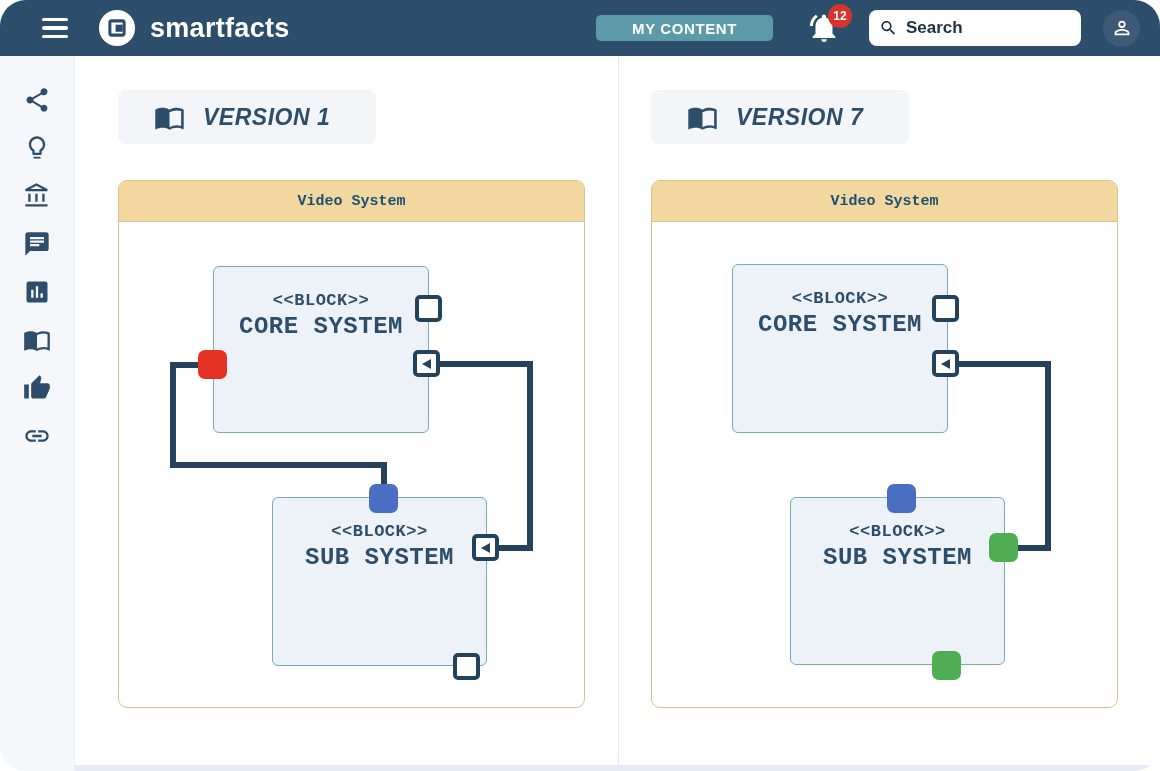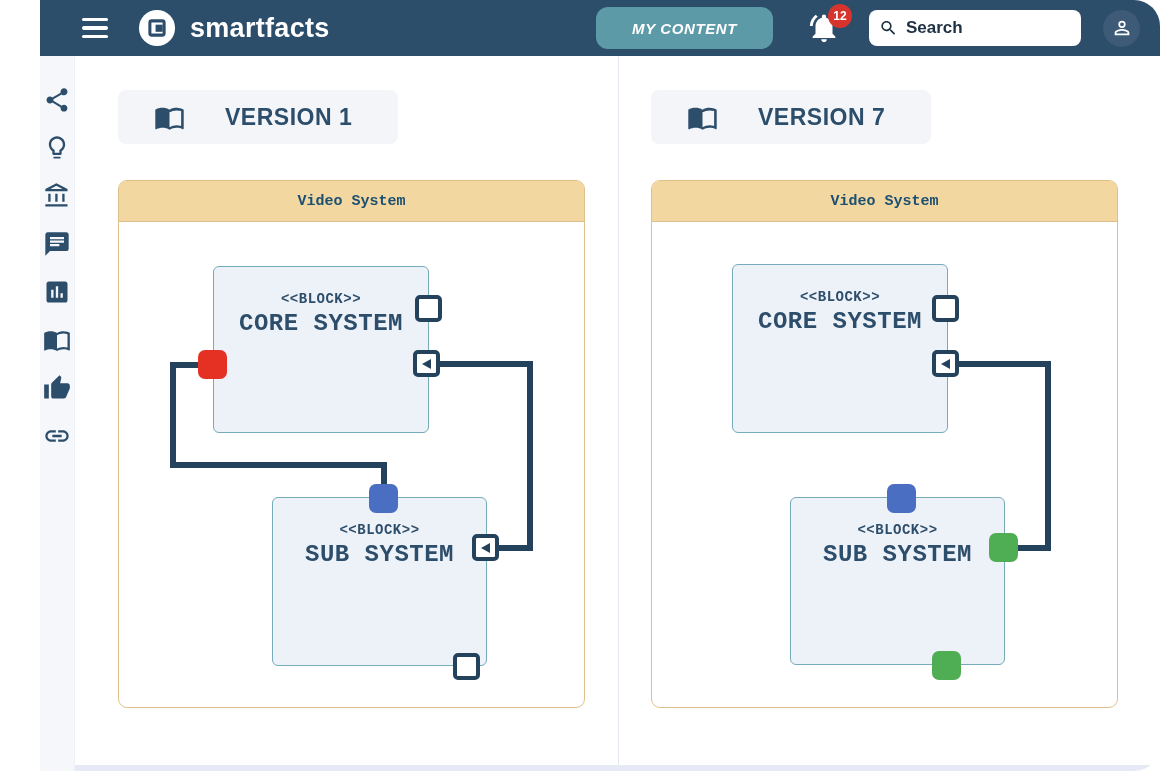--- a/index.html
+++ b/index.html
@@ -1,27 +1,27 @@
 <!DOCTYPE html>
 <html style="--topbar_bg: #2d4e6b; --teal: #5d9aa8; --badge_red: #d7342e; --sidebar_bg: #f5f7fa; --ink: #2d4e6b; --panel_border: #dfc08a; --panel_header: #f2d7a0; --block_bg: #edf1f8; --block_border: #76abbb; --wire: #24425c; --port_red: #e53124; --port_blue: #4a6fc2; --port_green: #4fae54;"><head>
 <meta charset="utf-8">
 <style>
   * { margin:0; padding:0; box-sizing:border-box; }
   html,body { background:#fff; font-family:"Liberation Sans", sans-serif; }
-  .app { position:relative; width:1160px; height:771px; border-radius:26px; overflow:hidden; background:#fff;padding-left:40px; }
+  .app { position:relative; width:1160px; height:771px; border-radius:26px; overflow:hidden; background:#fff; }
 
   
   .topbar { height:56px; background:var(--topbar_bg,#2d4e6b); display:flex; align-items:center; }
   .hamburger { margin-left:42px; width:26px; display:flex; flex-direction:column; gap:5px; cursor:pointer; }
   .hamburger i { display:block; height:3.5px; background:#fff; border-radius:2px; }
   .logo { margin-left:30px; width:38px; height:38px; flex:0 0 auto; }
   .brand { margin-left:14px; color:#fff; font-size:27px; font-weight:bold; letter-spacing:.3px; }
   .flex-spacer { flex:1; }
-  .my-content-btn { height:42px; padding:0 36px; background:var(--teal,#5d9aa8); color:#fff; border:none;
-    border-radius:12px; font-family:inherit; font-size:15px; font-weight:bold; letter-spacing:.6px; cursor:pointer;font-style:italic; }
+  .my-content-btn { height:26px; padding:0 36px; background:var(--teal,#5d9aa8); color:#fff; border:none;
+    border-radius:5px; font-family:inherit; font-size:15px; font-weight:bold; letter-spacing:.6px; cursor:pointer; }
   .bell-wrap { position:relative; margin-left:34px; width:34px; height:34px; cursor:pointer; }
   .badge { position:absolute; top:-7px; right:-11px; min-width:24px; height:24px; border-radius:12px;
     background:var(--badge_red,#d7342e); color:#fff; font-size:12px; font-weight:bold;
     display:flex; align-items:center; justify-content:center; padding:0 4px; }
   .search-box { margin-left:28px; width:212px; height:36px; background:#fff; border-radius:8px;
     display:flex; align-items:center; padding:0 10px; }
   .search-box input { border:none; outline:none; width:100%; margin-left:8px; font-family:inherit;
     font-size:17px; font-weight:bold; color:#6d28d9; background:transparent; }
   .search-box input::placeholder { color:#1d2f42; opacity:1; }
   .avatar { margin-left:22px; margin-right:20px; width:37px; height:37px; border-radius:50%;
@@ -33,37 +33,37 @@
     display:flex; flex-direction:column; align-items:center; padding-top:30px; gap:20px; }
   .side-icon { width:28px; height:28px; cursor:pointer; display:flex; align-items:center; justify-content:center; }
   .side-icon svg { width:28px; height:28px; fill:var(--ink,#2d4e6b); }
 
   .content { flex:1; display:flex; background:#fff; position:relative; }
   .col { width:543px; }
   .col.right { width:542px; border-left:1px solid #e3e7f1; }
   .bottom-strip { position:absolute; left:0; right:0; bottom:0; height:6px; background:#e6eaf4; }
 
   
-  .version-badge { display:inline-flex; align-items:center; gap:40px; height:54px; margin-top:34px;
-    padding:0 46px 0 36px; background:#f3f5f9; border-radius:8px; cursor:pointer; }
+  .version-badge { display:inline-flex; align-items:center; gap:18px; height:54px; margin-top:34px;
+    padding:0 46px 0 36px; background:#f3f5f9; border-radius:8px; cursor:pointer;font-style:italic; }
   .version-badge svg { width:31px; height:31px; fill:var(--ink,#2d4e6b); }
   .version-label { font-size:23px; font-weight:bold; color:var(--ink,#2d4e6b); letter-spacing:.5px; }
 
   
   .diagram { position:relative; margin-top:36px; width:467px; height:528px; background:#fff;
     border:1.5px solid var(--panel_border,#dfc08a); border-radius:9px;font-family:Liberation Mono, monospace; }
   .col.left .version-badge, .col.left .diagram { margin-left:43px; }
   .col.right .version-badge, .col.right .diagram { margin-left:32px; }
   .diagram-header { height:41px; background:var(--panel_header,#f2d7a0); border-bottom:1.5px solid var(--panel_border,#dfc08a);
     border-radius:7px 7px 0 0; display:flex; align-items:center; justify-content:center;
     font-size:15px; font-weight:bold; color:#1d4f70; }
 
   .block { position:absolute; background:var(--block_bg,#edf1f8); border:1.5px solid var(--block_border,#76abbb);
     border-radius:6px; text-align:center; color:var(--ink,#2d4e6b); z-index:1; }
-  .block .stereo { margin-top:24px; font-size:14px; font-weight:bold; letter-spacing:.5px; }
+  .block .stereo { margin-top:24px; font-size:17px; font-weight:bold; letter-spacing:.5px; }
   .block .bname { margin-top:3px; font-size:24px; font-weight:bold; letter-spacing:.5px; }
 
   .wires { position:absolute; left:0; top:0; z-index:2; pointer-events:none; }
   .wires polyline { fill:none; stroke:var(--wire,#24425c); stroke-width:6; }
 
   .port { position:absolute; z-index:3; cursor:pointer; }
   .port.sq { width:27px; height:27px; background:#fff; border:4.5px solid var(--wire,#24425c); border-radius:5px;
     display:flex; align-items:center; justify-content:center; }
   .port .tri { width:0; height:0; border-top:5.5px solid transparent; border-bottom:5.5px solid transparent;
     border-right:9.5px solid var(--wire,#24425c); }

